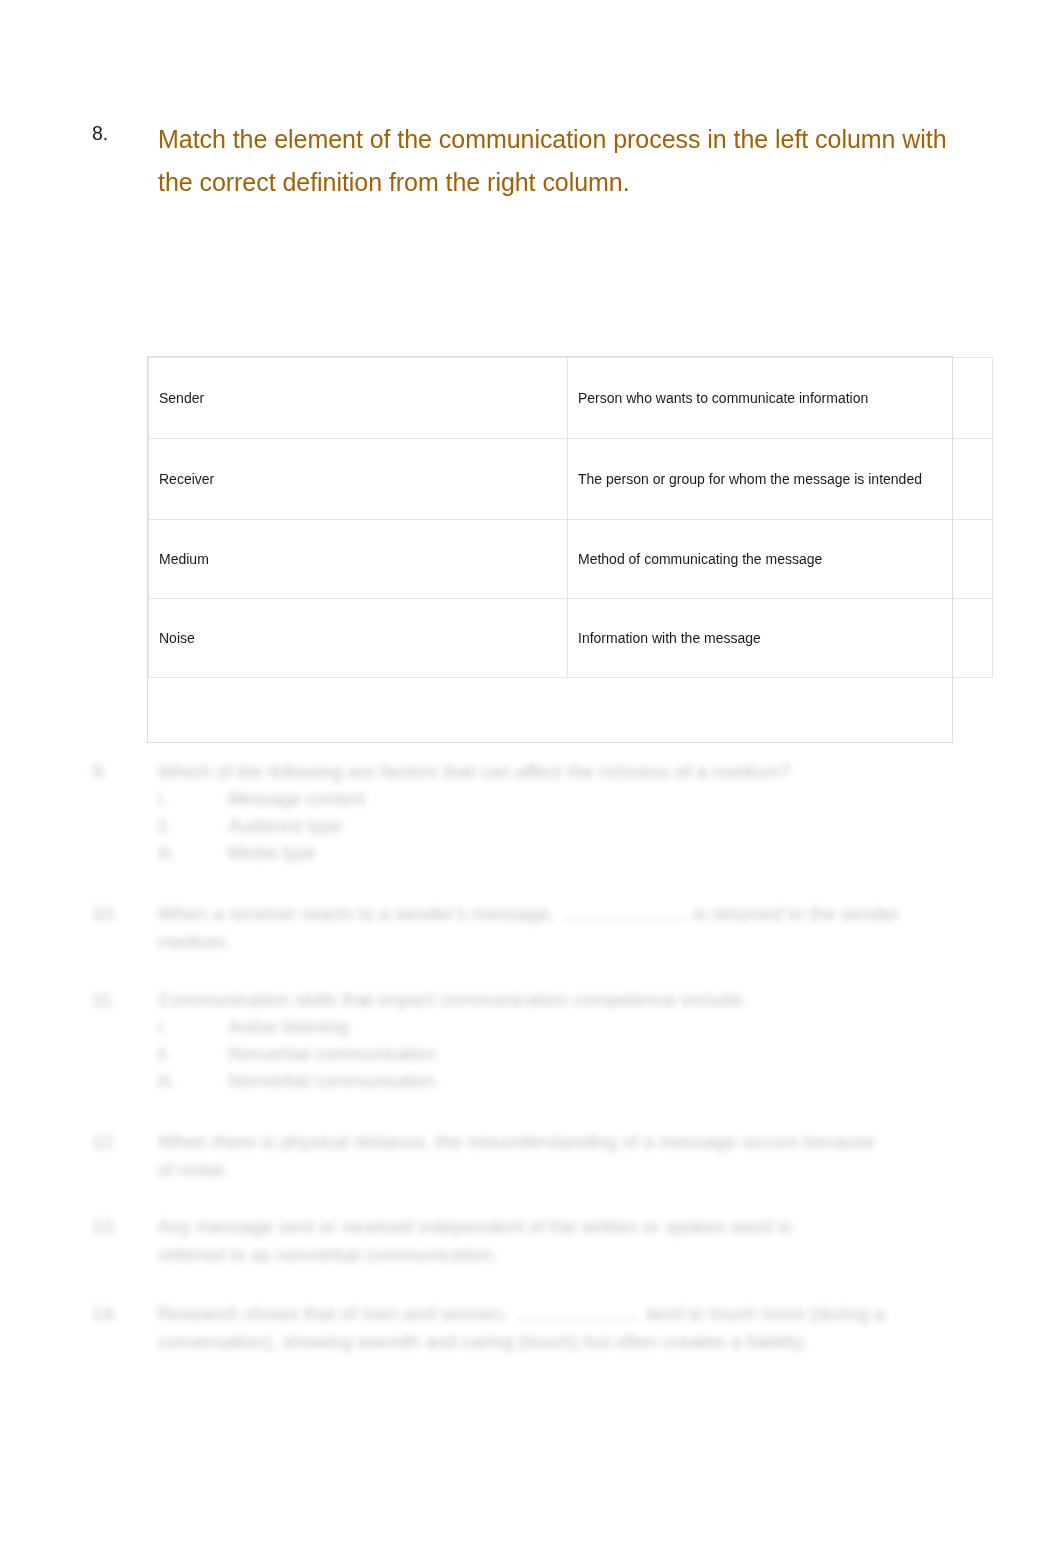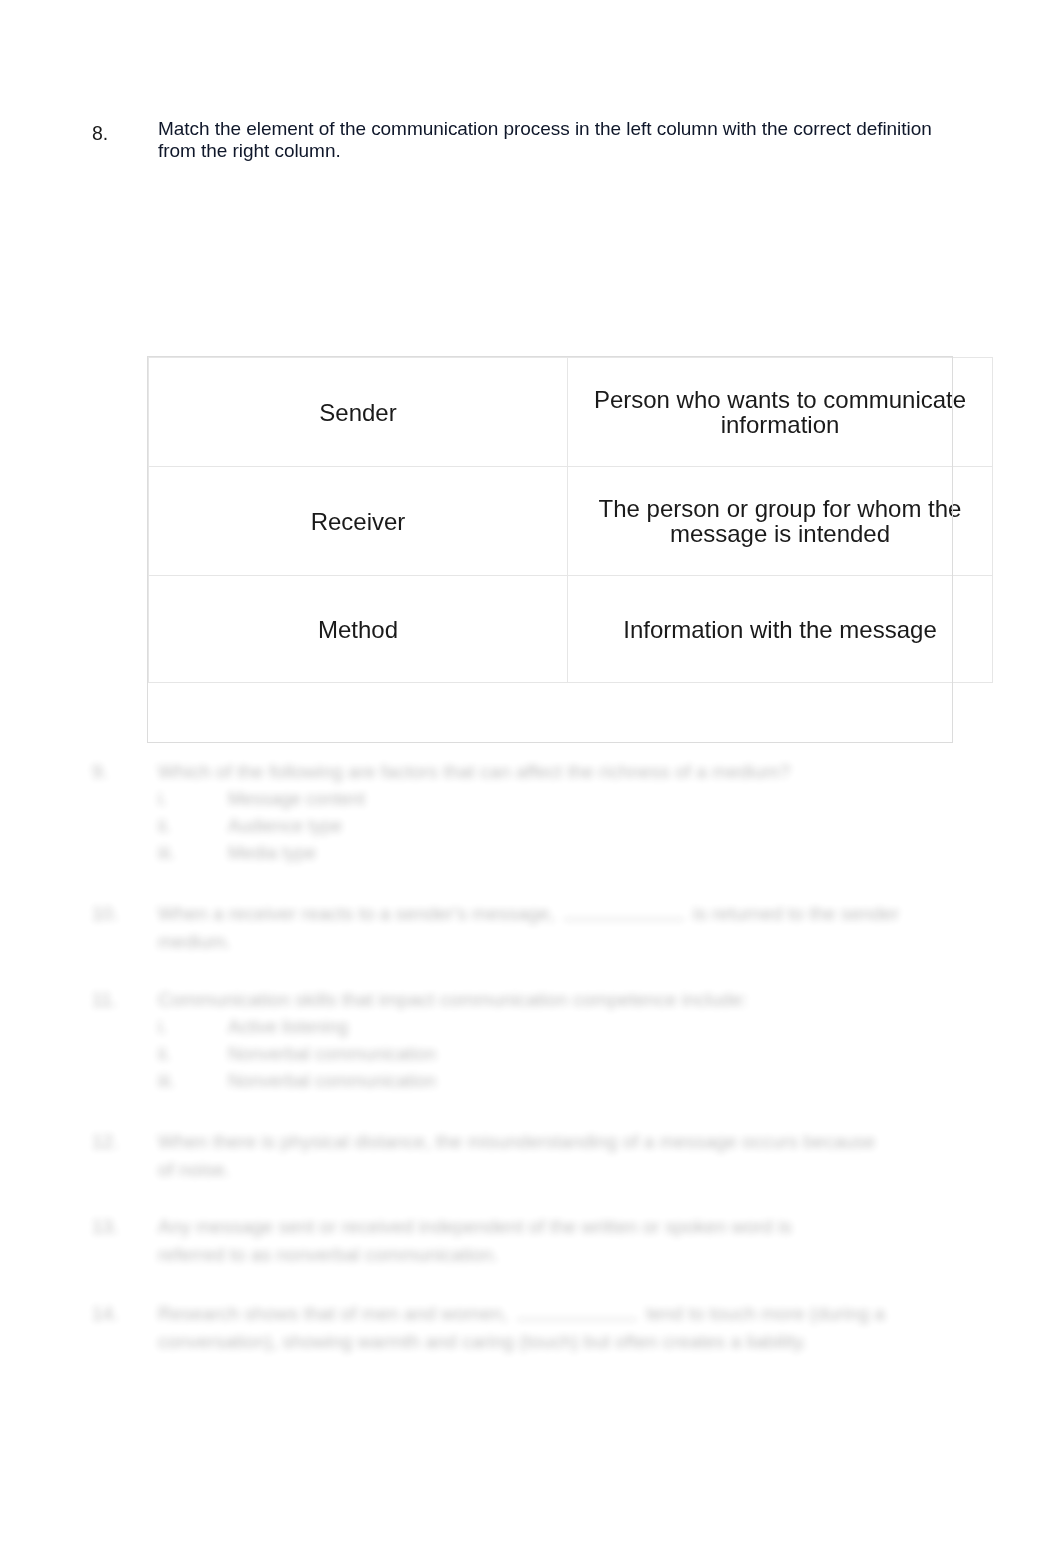--- a/index.html
+++ b/index.html
@@ -30,43 +30,42 @@
   }
   .q8-num {
     width: 66px;
     flex: 0 0 66px;
     font-size: 19.5px;
     line-height: 31px;
     color: #1a1a1a;
   }
   .q8-text {
     flex: 1 1 auto;
-    font-size: 19px;
-    line-height: 22px;
-    color: #0f172a;
+    font-size: 25px;
+    line-height: 43px;
+    color: #a16207;
     letter-spacing: -0.05px;
   }
 
   
   .match-table {
     position: absolute;
     left: 148px;
     top: 357px;
     width: 802px;
     border-collapse: collapse;
     table-layout: fixed;
   }
   .match-table td {
     border: 1px solid #e6e6e6;
     vertical-align: middle;
-    text-align: center;
-    font-size: 24px;
+    font-size: 14px;
     line-height: 25px;
     color: #1a1a1a;
-    padding: 20px 10px;
+    padding: 6px 10px;
     background: #ffffff;
   }
   .match-table td.col-left  { width: 398px; height: 66px; }
   .match-table td.col-right { width: 404px; height: 66px; }
   .match-table tr.tall td { height: 68px; }
   .table-outline {
     position: absolute;
     left: 147px;
     top: 356px;
     width: 804px;
@@ -141,21 +140,25 @@
     <tbody>
       <tr class="tall">
         <td class="col-left">Sender</td>
         <td class="col-right">Person who wants to communicate information</td>
       </tr>
       <tr class="tall">
         <td class="col-left">Receiver</td>
         <td class="col-right">The person or group for whom the message is intended</td>
       </tr>
       <tr>
-        <td class="col-left">Method</td>
+        <td class="col-left">Medium</td>
+        <td class="col-right">Method of communicating the message</td>
+      </tr>
+      <tr>
+        <td class="col-left">Noise</td>
         <td class="col-right">Information with the message</td>
       </tr>
     </tbody>
   </table>
   <div class="table-outline"></div>
 
   <div class="faded-zone">
 
     <div class="fq" style="left:92px; top:10px; width:880px;">
       <div class="fq-num">9.</div>

